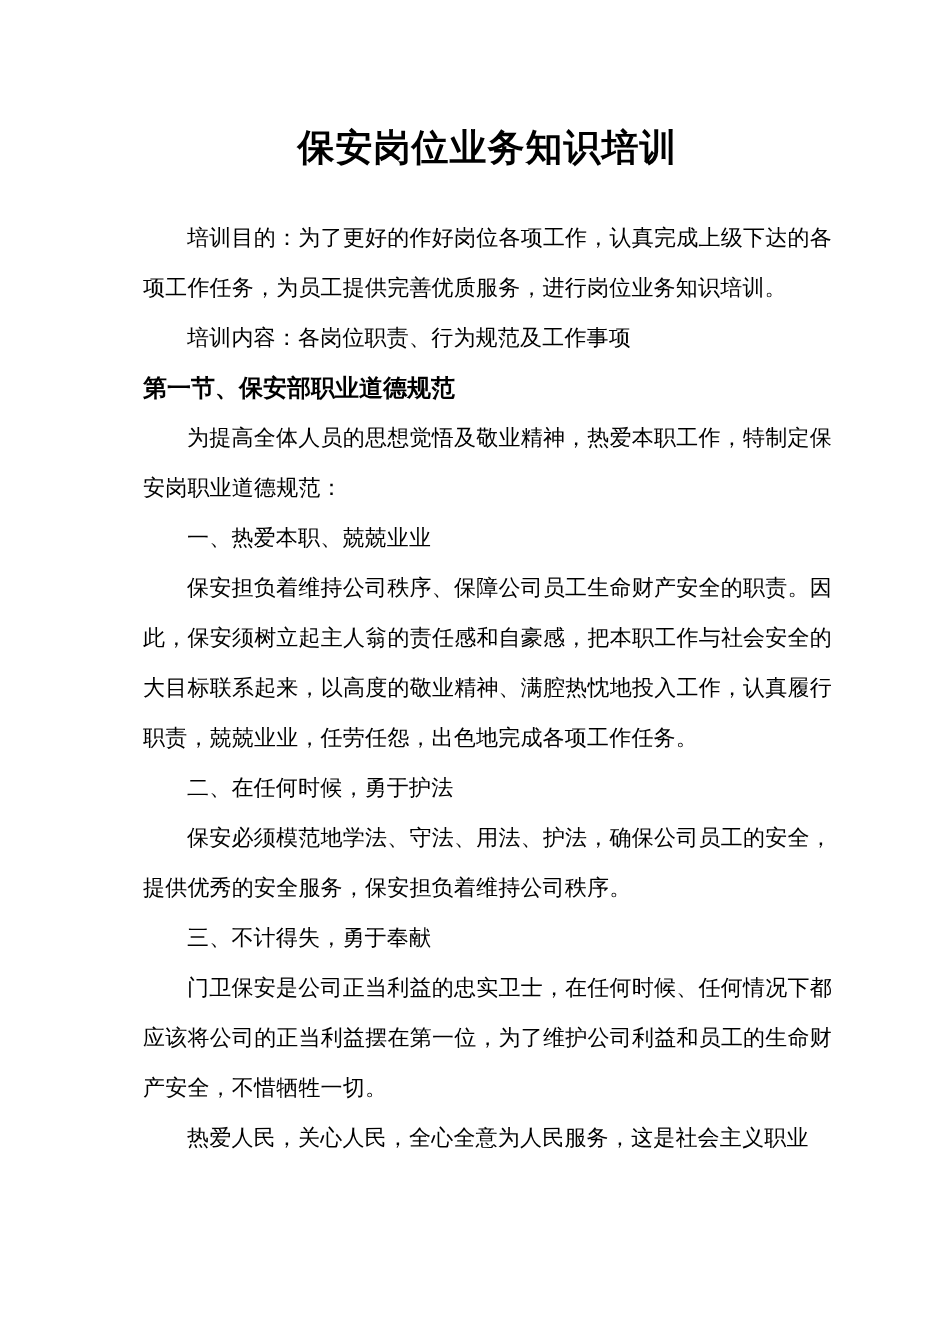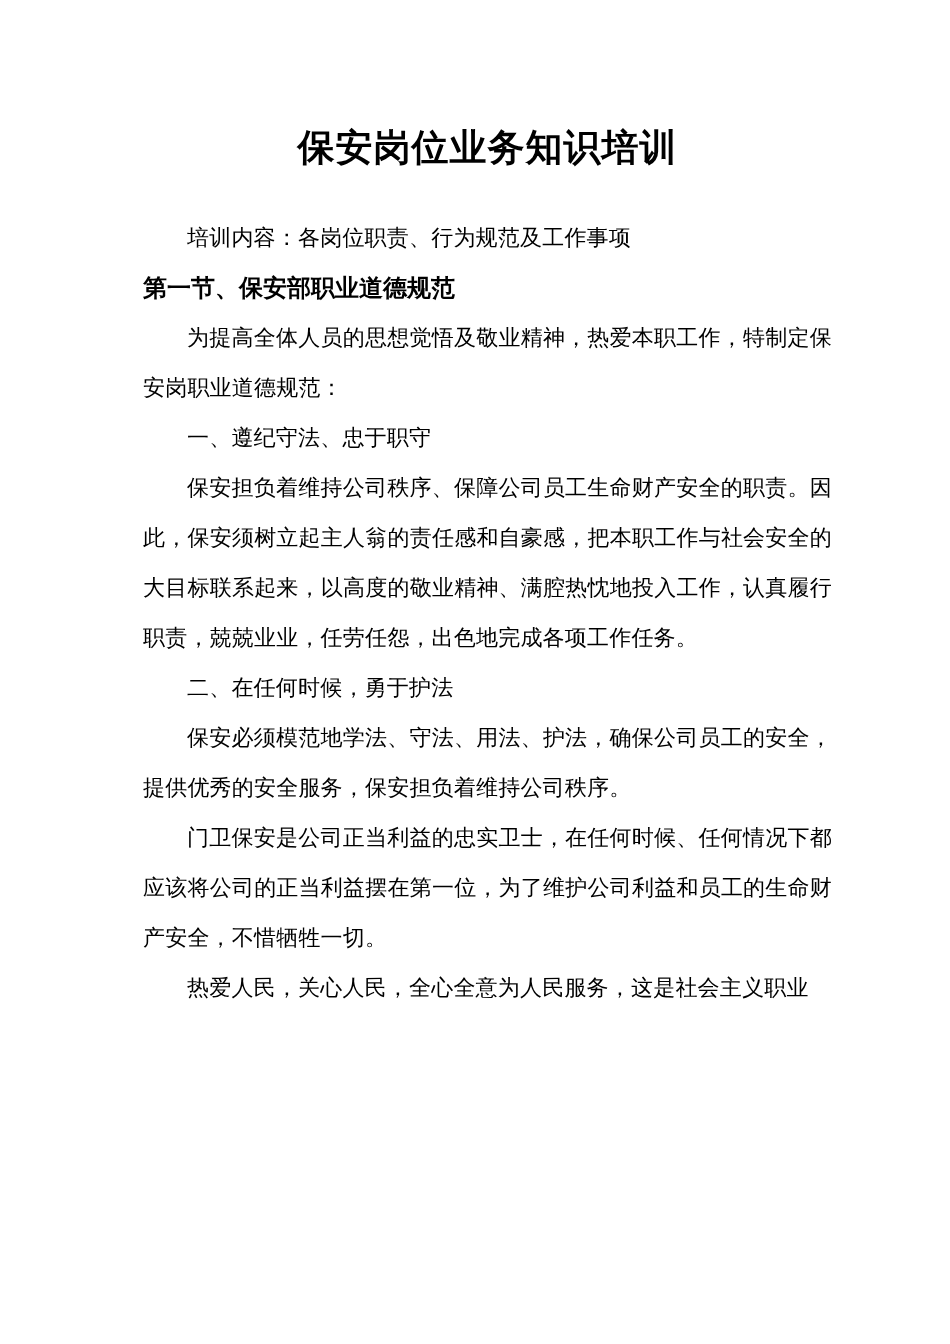--- a/index.html
+++ b/index.html
@@ -46,33 +46,35 @@
       letter-spacing: 0.2px;
       word-break: break-all;
     }
   </style>
 </head>
 <body>
 
 <div class="page">
   <h1 class="doc-title">保安岗位业务知识培训</h1>
 
+  <p class="para">培训目的：为了更好的作好岗位各项工作，认真完成上级下达的各项工作任务，为员工提供完善优质服务，进行岗位业务知识培训。</p>
 
   <p class="para">培训内容：各岗位职责、行为规范及工作事项</p>
 
   <h2 class="section-heading">第一节、保安部职业道德规范</h2>
 
   <p class="para">为提高全体人员的思想觉悟及敬业精神，热爱本职工作，特制定保安岗职业道德规范：</p>
 
-  <p class="para">一、遵纪守法、忠于职守</p>
+  <p class="para">一、热爱本职、兢兢业业</p>
 
   <p class="para">保安担负着维持公司秩序、保障公司员工生命财产安全的职责。因此，保安须树立起主人翁的责任感和自豪感，把本职工作与社会安全的大目标联系起来，以高度的敬业精神、满腔热忱地投入工作，认真履行职责，兢兢业业，任劳任怨，出色地完成各项工作任务。</p>
 
   <p class="para">二、在任何时候，勇于护法</p>
 
   <p class="para">保安必须模范地学法、守法、用法、护法，确保公司员工的安全，提供优秀的安全服务，保安担负着维持公司秩序。</p>
 
+  <p class="para">三、不计得失，勇于奉献</p>
 
   <p class="para">门卫保安是公司正当利益的忠实卫士，在任何时候、任何情况下都应该将公司的正当利益摆在第一位，为了维护公司利益和员工的生命财产安全，不惜牺牲一切。</p>
 
 
   <p class="para">热爱人民，关心人民，全心全意为人民服务，这是社会主义职业</p>
 </div>
 
 </body></html>

